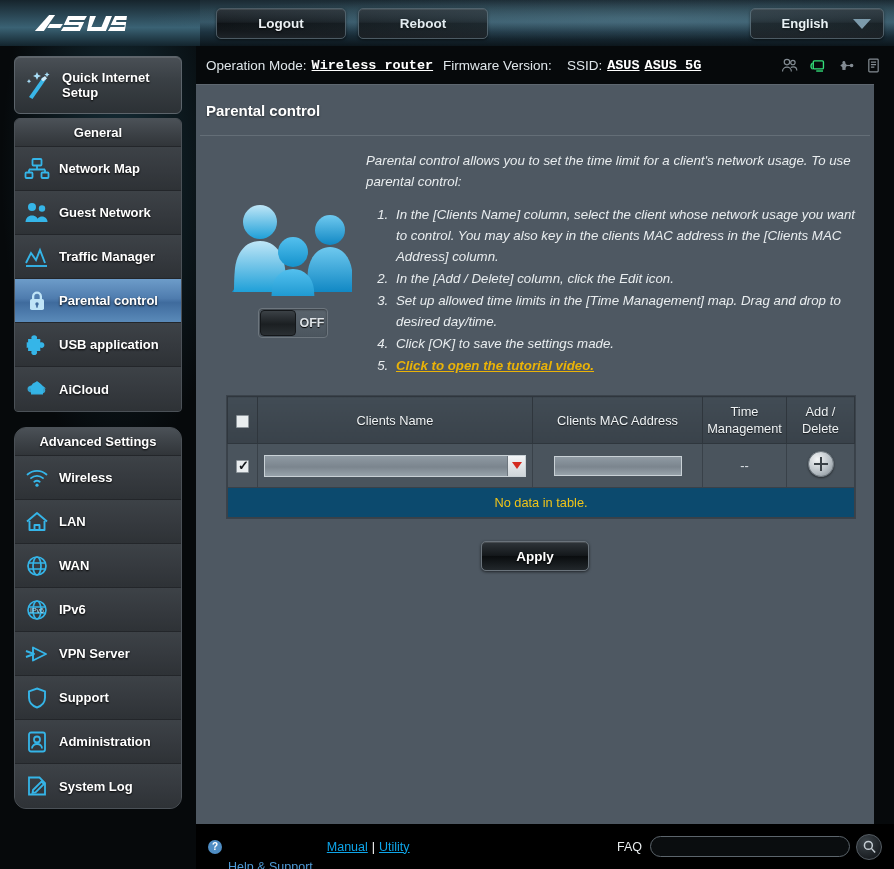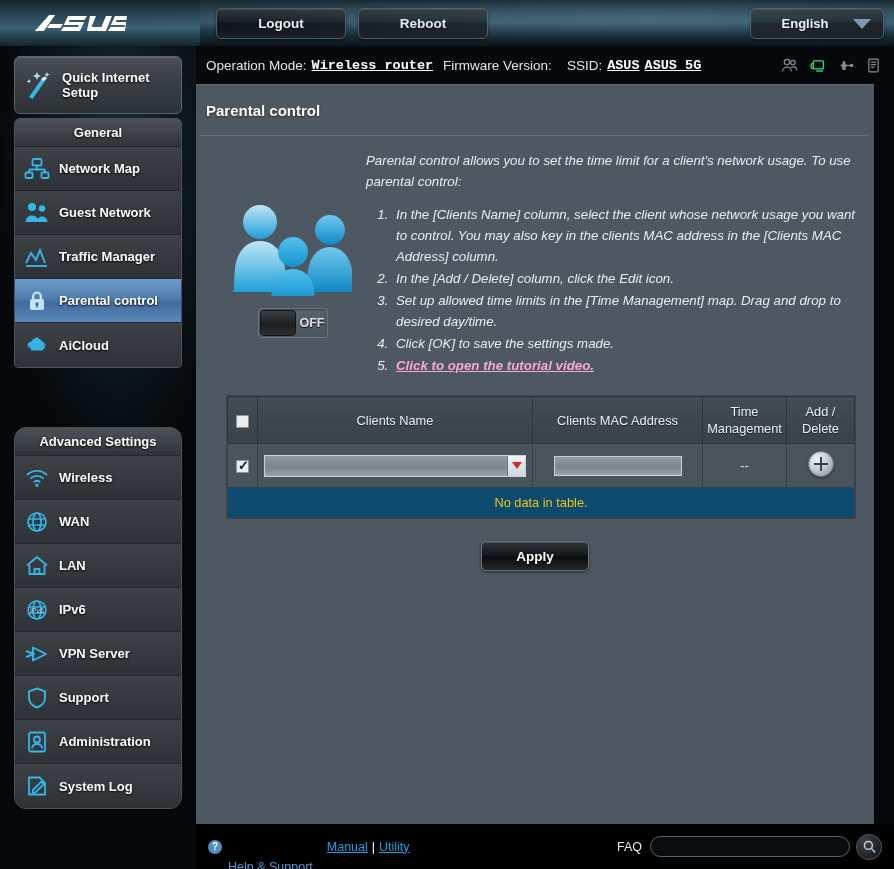--- a/index.html
+++ b/index.html
@@ -130,21 +130,21 @@
   .desc{ flex:1; padding-left:12px; }
   .desc p{
     color:#e9edef; font-size:13.3px; font-style:italic; line-height:21px;
     margin-bottom:12px;
   }
   .desc ol{ margin-left:26px; }
   .desc ol li{
     color:#e9edef; font-size:13.3px; font-style:italic; line-height:21px;
     padding-left:4px; margin-bottom:1px;
   }
-  .tut-link{ color:#f9a8d4; font-weight:bold; text-decoration:underline; cursor:pointer; }
+  .tut-link{ color:#eab308; font-weight:bold; text-decoration:underline; cursor:pointer; }
 
   
   .toggle{
     margin-top:8px; margin-left:44px; width:70px;height:30px;
     border:1px solid #6d767e; border-radius:4px; display:flex; align-items:center;
     background:linear-gradient(180deg,#5a646d 0%,#4b555e 100%); cursor:pointer;
     box-shadow: inset 0 1px 2px rgba(0,0,0,.4);
   }
   .toggle .knob{
     width:36px;height:26px;margin:1px; border-radius:4px;
@@ -392,20 +392,28 @@
             <path d="M7 10V7.5a5 5 0 0 1 10 0V10h-2.3V7.5a2.7 2.7 0 0 0-5.4 0V10z"></path>
             <rect x="5" y="10" width="14" height="11" rx="1.8"></rect>
           </g>
               <circle cx="12" cy="15" r="1.7" fill="#3f6b9d"></circle>
               <rect x="11.2" y="15" width="1.6" height="3.6" fill="#3f6b9d"></rect>
             </svg>
         </span>
         <span class="txt">Parental control</span>
       </div>
 
+      <div class="nav-item">
+        <span class="ico">
+          <svg width="26" height="24" viewBox="0 0 26 24">
+              <path fill="#35b5e8" d="M10.2 2.2c1.8 0 2.9 1.2 2.9 2.6 0 .5-.2.9-.4 1.3h3.6v3.5c.4-.2.9-.4 1.4-.4 1.5 0 2.7 1.2 2.7 2.9s-1.2 2.9-2.7 2.9c-.5 0-1-.2-1.4-.4v3.5h-3.6c.2.4.4.8.4 1.3 0 1.4-1.1 2.6-2.9 2.6s-2.9-1.2-2.9-2.6c0-.5.2-.9.4-1.3H4.1v-3.5c-.4.2-.9.4-1.4.4V9.2c.5 0 1 .2 1.4.4V6.1h3.6c-.2-.4-.4-.8-.4-1.3 0-1.4 1.1-2.6 2.9-2.6z"></path>
+            </svg>
+        </span>
+        <span class="txt">USB application</span>
+      </div>
 
       <div class="nav-item">
         <span class="ico">
           <svg width="26" height="24" viewBox="0 0 26 24">
               <g fill="#35b5e8">
             <path d="M13 4L22 11.5h-3v6H7v-6H4z" opacity=".95"></path>
             <path d="M7.5 15.5c-2.3 0-4-1.5-4-3.5s1.7-3.5 4-3.5c.8-2 2.7-3.2 5-3.2 3 0 5.4 2.1 5.7 4.9 1.8.2 3.1 1.6 3.1 3.2 0 1.8-1.6 3.1-3.7 3.1z" opacity=".85"></path>
           </g>
             </svg>
         </span>
@@ -426,41 +434,41 @@
           </g>
               <circle cx="13" cy="18.2" r="1.6" fill="#35b5e8"></circle>
             </svg>
         </span>
         <span class="txt">Wireless</span>
       </div>
 
       <div class="nav-item">
         <span class="ico">
           <svg width="26" height="24" viewBox="0 0 26 24">
+              <g fill="none" stroke="#35b5e8" stroke-width="1.9" stroke-linejoin="round">
+            <path d="M3 11.5L13 3l10 8.5"></path>
+                <path d="M5.5 11v9h15v-9"></path>
+                <path d="M10.5 20v-5h5v5"></path>
+          </g>
+            </svg>
+        </span>
+        <span class="txt">LAN</span>
+      </div>
+
+      <div class="nav-item">
+        <span class="ico">
+          <svg width="26" height="24" viewBox="0 0 26 24">
               <g fill="none" stroke="#35b5e8" stroke-width="1.7">
             <circle cx="13" cy="12" r="9"></circle>
                 <ellipse cx="13" cy="12" rx="4" ry="9"></ellipse>
                 <path d="M4.3 9h17.4M4.3 15h17.4"></path>
           </g>
             </svg>
         </span>
         <span class="txt">WAN</span>
-      </div>
-
-      <div class="nav-item">
-        <span class="ico">
-          <svg width="26" height="24" viewBox="0 0 26 24">
-              <g fill="none" stroke="#35b5e8" stroke-width="1.9" stroke-linejoin="round">
-            <path d="M3 11.5L13 3l10 8.5"></path>
-                <path d="M5.5 11v9h15v-9"></path>
-                <path d="M10.5 20v-5h5v5"></path>
-          </g>
-            </svg>
-        </span>
-        <span class="txt">LAN</span>
       </div>
 
       <div class="nav-item">
         <span class="ico">
           <svg width="26" height="24" viewBox="0 0 26 24">
               <g fill="none" stroke="#35b5e8" stroke-width="1.6">
             <circle cx="13" cy="12" r="9"></circle>
                 <ellipse cx="13" cy="12" rx="4" ry="9"></ellipse>
                 <path d="M4.3 9h17.4M4.3 15h17.4"></path>
           </g>

